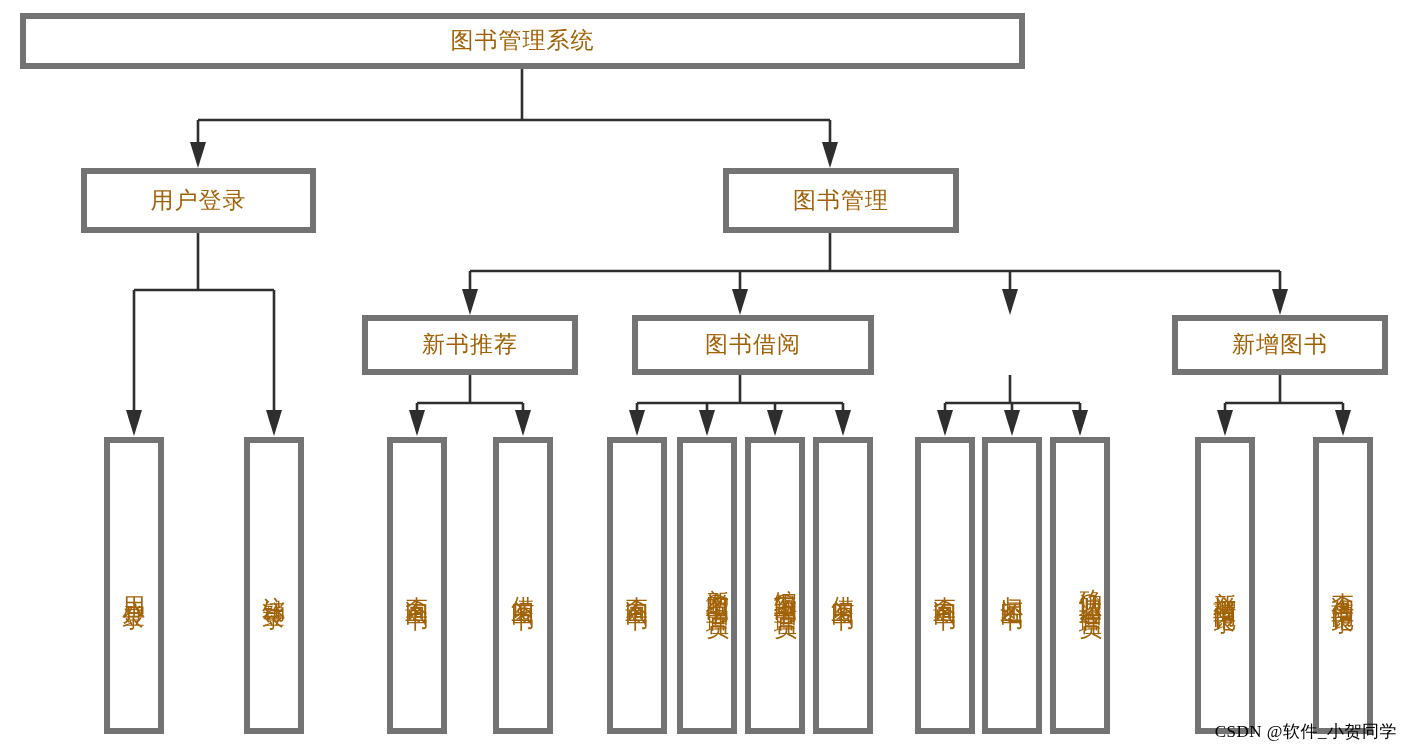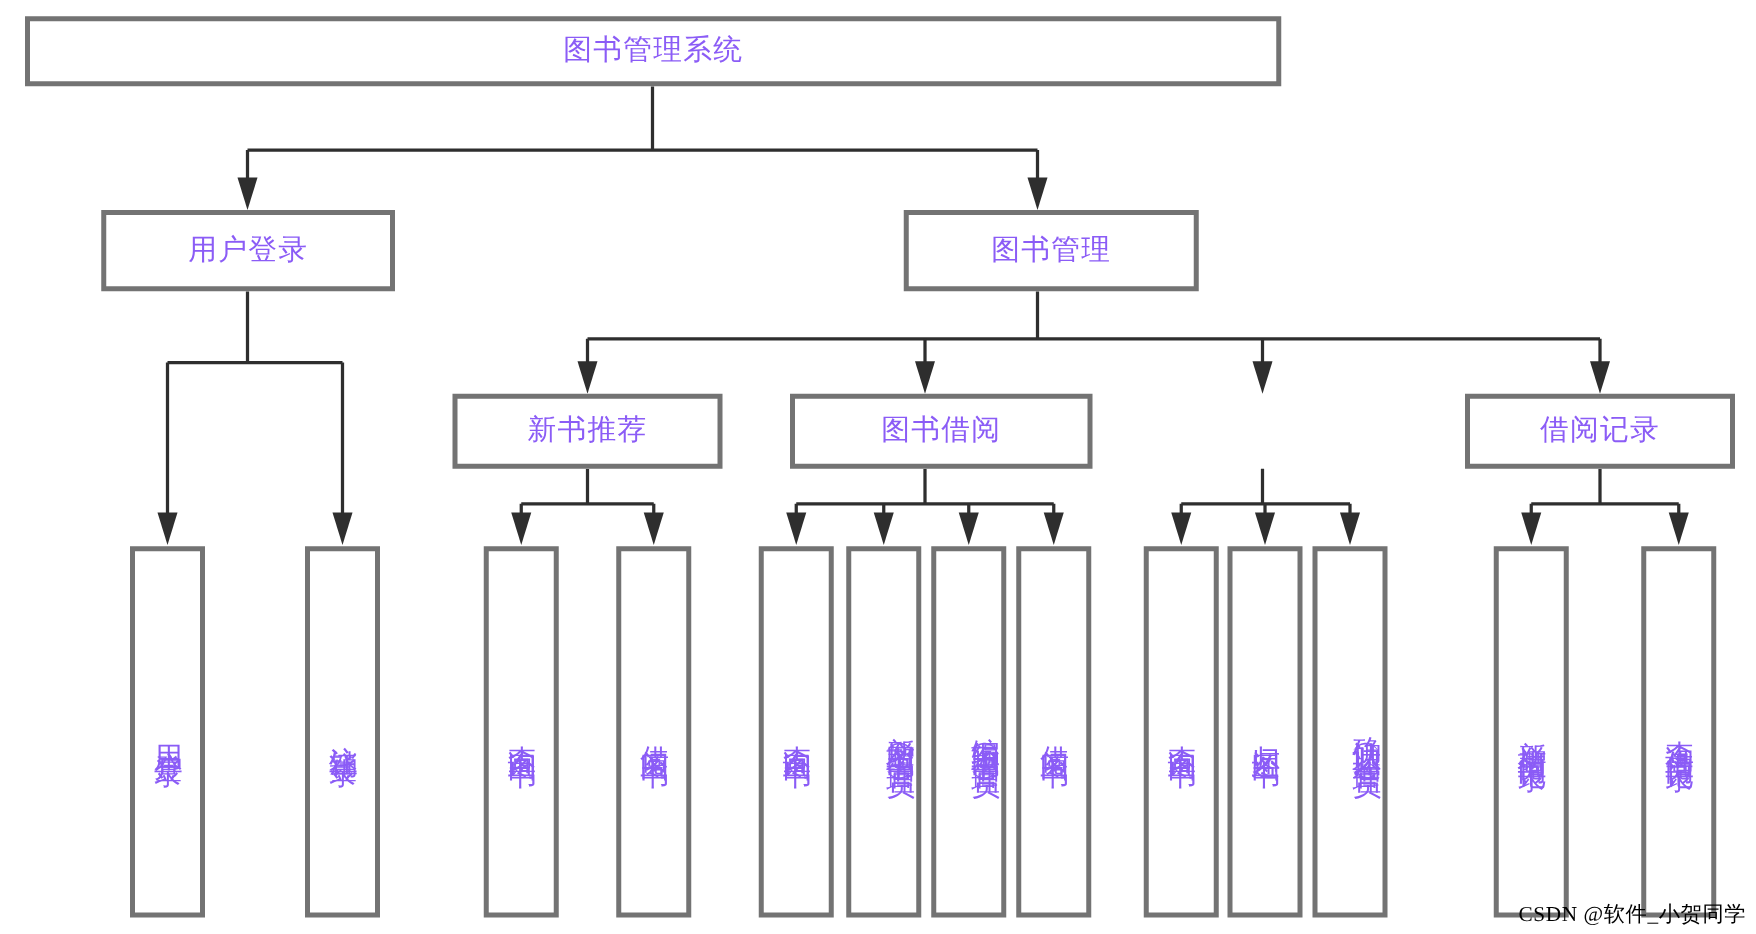--- a/index.html
+++ b/index.html
@@ -14,25 +14,25 @@
     position: relative;
     width: 1405px;
     height: 747px;
     background: #ffffff;
     overflow: hidden;
   }
   .node {
     position: absolute;
     box-sizing: border-box;
     background: #ffffff;
-    border: 4px solid #737373;
+    border: 6px solid #737373;
     display: flex;
     align-items: center;
     justify-content: center;
-    color: #8b5cf6;
+    color: #a16207;
   }
   .node-h {
     font-size: 23px;
     letter-spacing: 1px;
     line-height: 1.1;
     white-space: nowrap;
   }
   .node-v {
     writing-mode: vertical-rl;
     text-orientation: upright;
@@ -153,21 +153,21 @@
     <span>图书管理</span>
   </div>
 
   <div class="node node-h" style="left:362px; top:315px; width:216px; height:60px;">
     <span>新书推荐</span>
   </div>
   <div class="node node-h" style="left:632px; top:315px; width:242px; height:60px;">
     <span>图书借阅</span>
   </div>
   <div class="node node-h" style="left:1172px; top:315px; width:216px; height:60px;">
-    <span>借阅记录</span>
+    <span>新增图书</span>
   </div>
 
   <div class="node node-v mid" style="left:104px; top:437px; width:60px; height:297px;">
     <span>用户登录</span>
   </div>
   <div class="node node-v mid" style="left:244px; top:437px; width:60px; height:297px;">
     <span>注销登录</span>
   </div>
 
   <div class="node node-v mid" style="left:387px; top:437px; width:60px; height:297px;">

